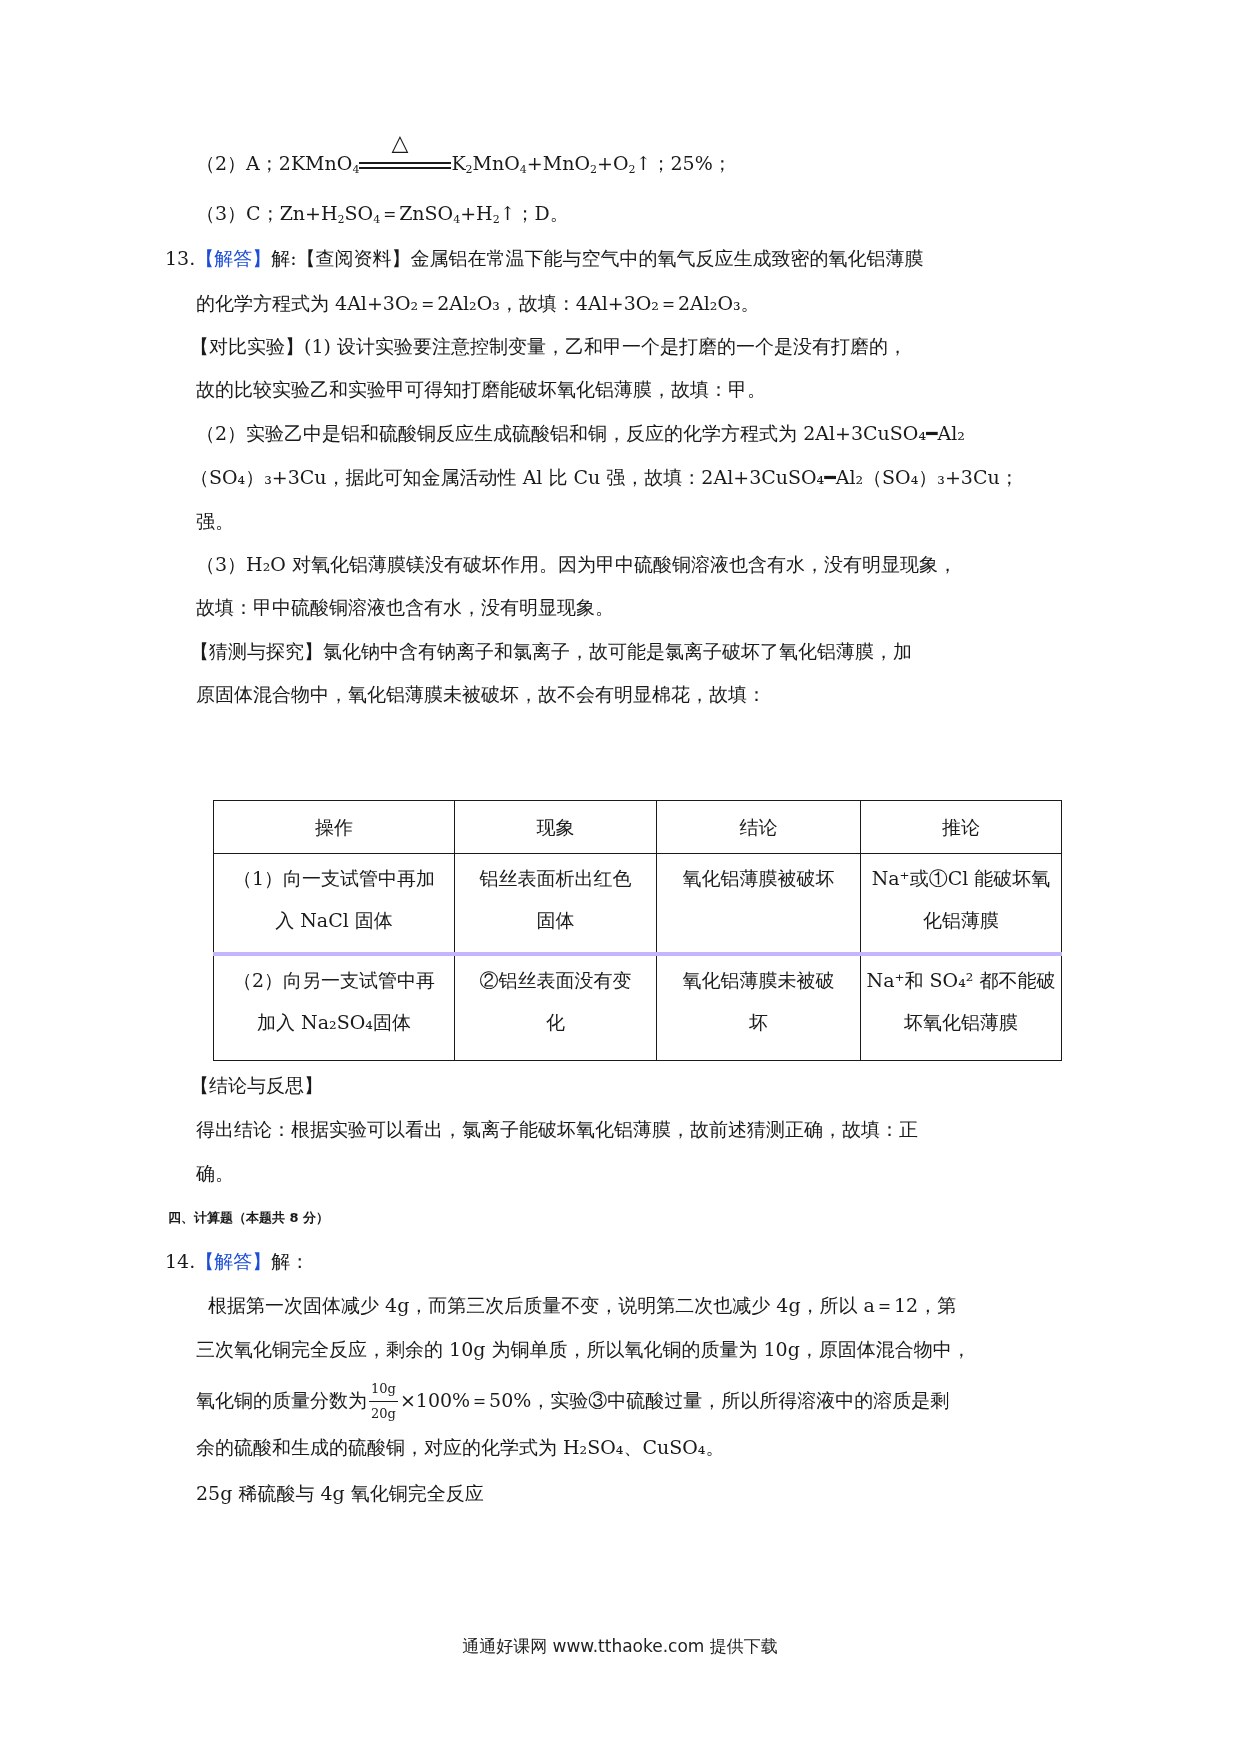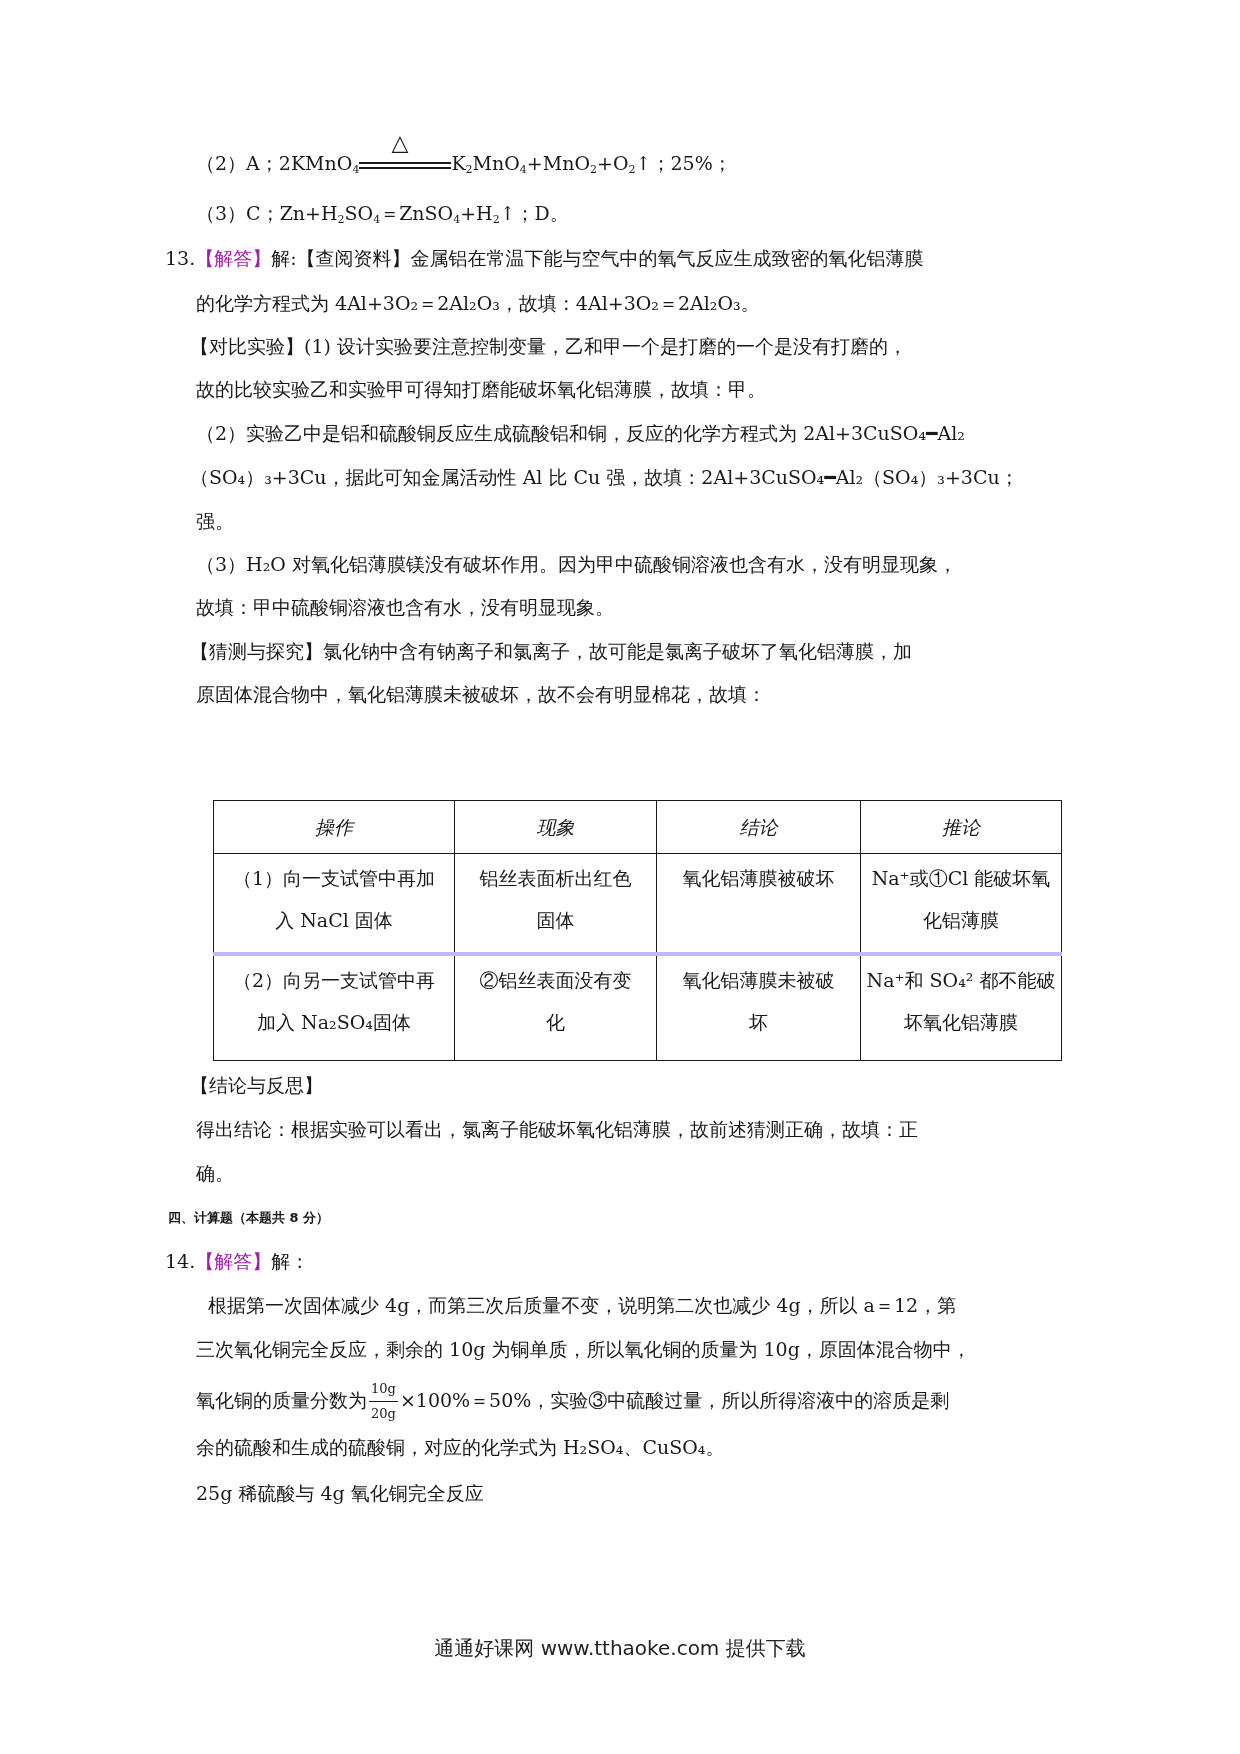--- a/index.html
+++ b/index.html
@@ -1,34 +1,34 @@
 <!DOCTYPE html>
 <html><head>
 <meta charset="utf-8">
 <style>
   html, body { margin: 0; padding: 0; background: #ffffff; }
   body { width: 1240px; height: 1754px; position: relative; overflow: hidden;
          font-family: "DejaVu Serif", "Liberation Serif", serif; color: #1a1a1a; }
   .line { position: absolute; font-size: 19px; white-space: nowrap; line-height: 26px; }
-  .blue { color: #a21caf; }
+  .blue { color: #1d4ed8; }
   sub { font-size: 11px; vertical-align: -3px; line-height: 0; }
   .bold { font-family: "DejaVu Sans", "Liberation Sans", sans-serif; font-weight: bold; font-size: 13px; }
   .eq-cond { display: inline-block; position: relative; width: 92px; height: 26px; vertical-align: middle; }
   .eq-cond .delta { position: absolute; left: 32px; top: -22px; font-size: 22px; }
   .eq-cond .bar1, .eq-cond .bar2 { position: absolute; left: 0; width: 92px; border-top: 2px solid #1a1a1a; }
   .eq-cond .bar1 { top: 10px; } .eq-cond .bar2 { top: 15px; }
   .frac { display: inline-block; vertical-align: middle; text-align: center; margin: 0 2px; }
   .frac span { display: block; font-size: 13px; line-height: 24px; }
   .frac .num { border-bottom: 1.5px solid #1a1a1a; padding: 0 2px; }
   table.res { position: absolute; left: 213px; top: 800px; border-collapse: collapse; font-size: 19px; }
   table.res td { border: 1.5px solid #1a1a1a; text-align: center; vertical-align: top; padding: 0 2px; line-height: 48px; }
-  table.res tr.hd td { height: 52px; line-height: 50px; vertical-align: middle; font-style: italic; }
+  table.res tr.hd td { height: 52px; line-height: 50px; vertical-align: middle; }
   table.res tr.r1 td { height: 98px; }
   table.res tr.r2 td { height: 104px; border-top: 4px solid #c4b5fd; }
-  .footer { position: absolute; left: 0; width: 1240px; top: 1635px; text-align: center; font-family: "DejaVu Sans", "Liberation Sans", sans-serif; font-size: 20px; color: #222; }
+  .footer { position: absolute; left: 0; width: 1240px; top: 1635px; text-align: center; font-family: "DejaVu Sans", "Liberation Sans", sans-serif; font-size: 17px; color: #222; }
 </style>
 </head>
 <body>
 
 <div class="line" style="left:196px; top:150px;">
   <span>（2）A；2KMnO</span><sub>4</sub><span class="eq-cond"><span class="delta">△</span><span class="bar1"></span><span class="bar2"></span></span><span>K</span><sub>2</sub><span>MnO</span><sub>4</sub><span>+MnO</span><sub>2</sub><span>+O</span><sub>2</sub><span>↑；25%；</span>
 </div>
 <div class="line" style="left:196px; top:200px;">
   <span>（3）C；Zn+H</span><sub>2</sub><span>SO</span><sub>4</sub><span>＝ZnSO</span><sub>4</sub><span>+H</span><sub>2</sub><span>↑；D。</span>
 </div>

